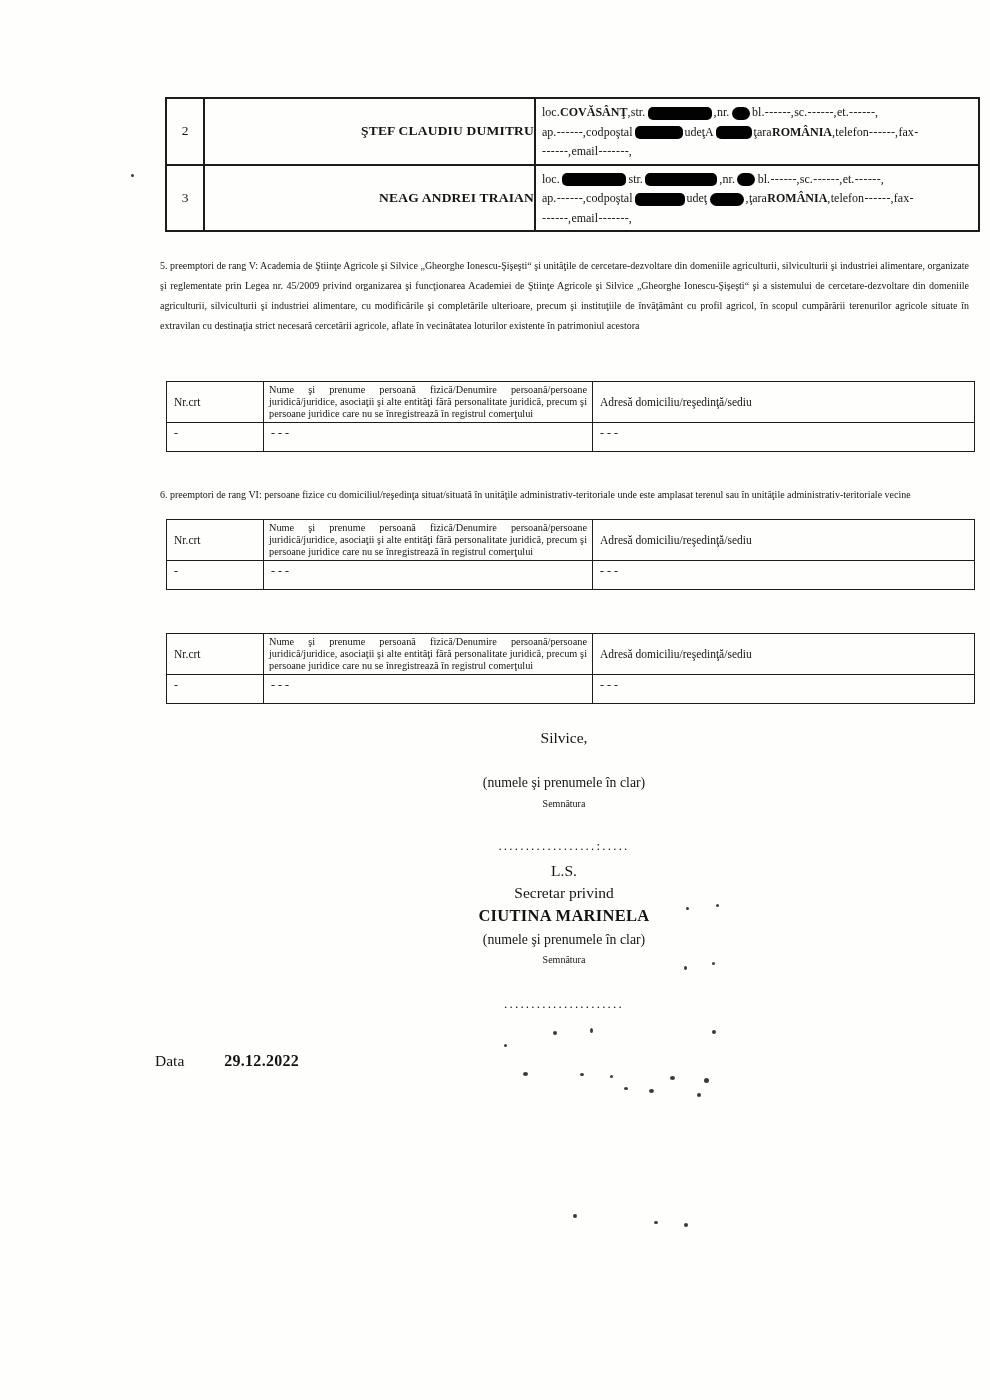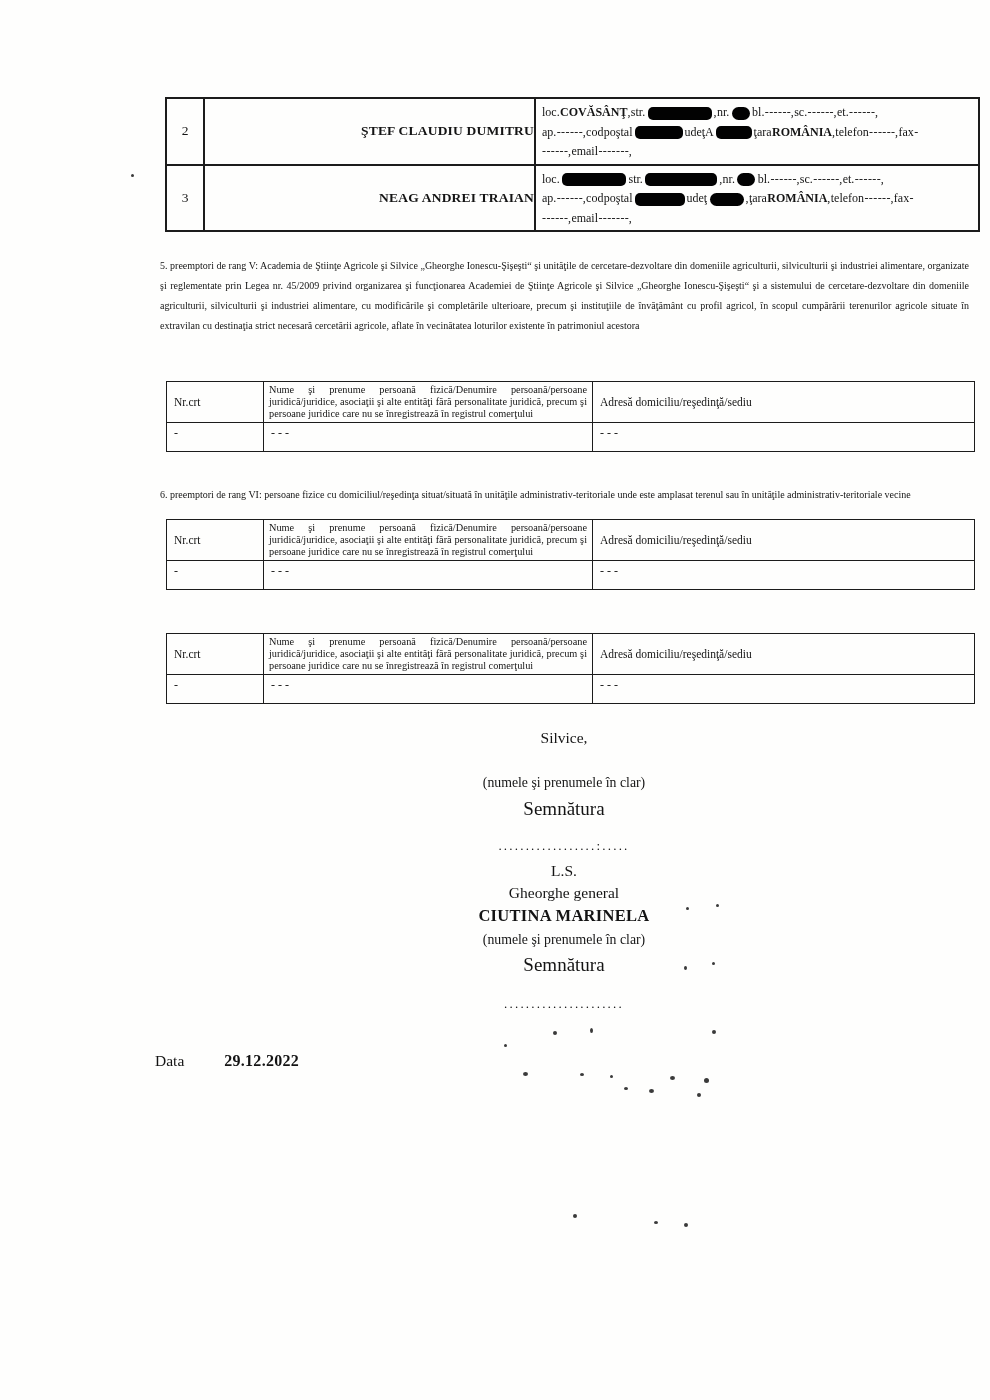--- a/index.html
+++ b/index.html
@@ -33,21 +33,21 @@
   .t-sec .h3{width:367px;font-size:11.5px;vertical-align:middle;}
   .t-sec .drow td{font-size:12px;vertical-align:top;padding-top:3px;}
   #table5{top:381px;}
   #table6{top:519px;}
   #table7{top:633px;}
   
   .sig-line{position:absolute;left:414px;width:300px;text-align:center;}
   .s-title{font-size:15.5px;}
   .s-name{font-size:16.5px;font-weight:bold;letter-spacing:.3px;}
   .s-clar{font-size:13.8px;}
-  .s-sem{font-size:19px;text-align:center;}
+  .s-sem{font-size:10px;text-align:center;}
   .s-dots{font-size:13px;letter-spacing:2.2px;}
   .s-ls{font-size:15.5px;}
   
   .footer{position:absolute;left:155px;top:1052px;font-size:15.5px;}
   .footer b{font-size:16px;letter-spacing:.3px;margin-left:36px;}
   
   .speck{position:absolute;background:#3a3a3a;border-radius:50%;}
 </style>
 </head>
 <body>
@@ -122,21 +122,21 @@
       <td>- - -</td>
     </tr>
   </tbody>
     </table>
 
   <div class="sig-line s-title" style="top:729px">Silvice,</div>
   <div class="sig-line s-clar" style="top:775px">(numele şi prenumele în clar)</div>
   <div class="sig-line s-sem" style="top:798px">Semnătura</div>
   <div class="sig-line s-dots" style="top:838px">..................:.....</div>
   <div class="sig-line s-ls" style="top:862px">L.S.</div>
-  <div class="sig-line s-title" style="top:884px">Gheorghe general</div>
+  <div class="sig-line s-title" style="top:884px">Secretar privind</div>
   <div class="sig-line s-name" style="top:906px">CIUTINA MARINELA</div>
   <div class="sig-line s-clar" style="top:932px">(numele şi prenumele în clar)</div>
   <div class="sig-line s-sem" style="top:954px">Semnătura</div>
   <div class="sig-line s-dots" style="top:996px">......................</div>
 
   <div class="footer">
     <span>Data</span>
     <b>29.12.2022</b>
   </div>
 

